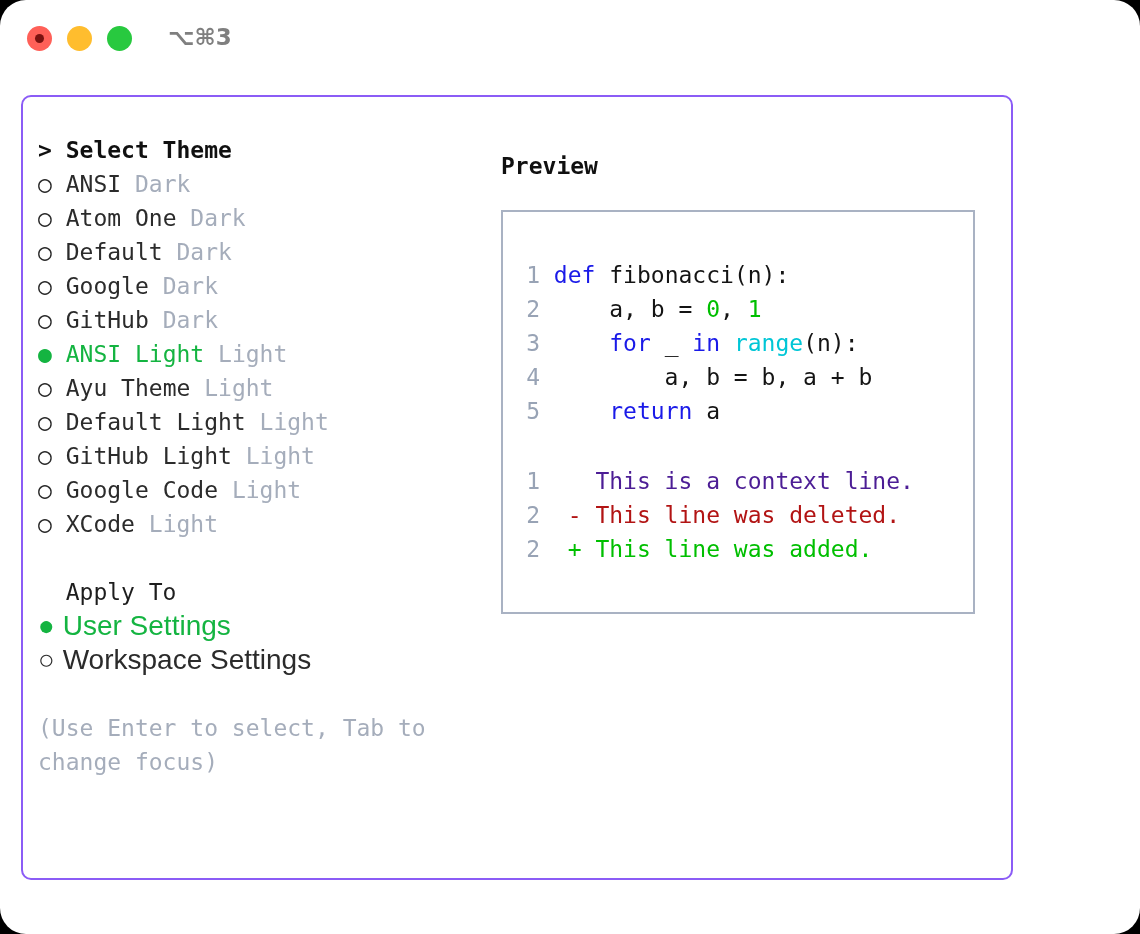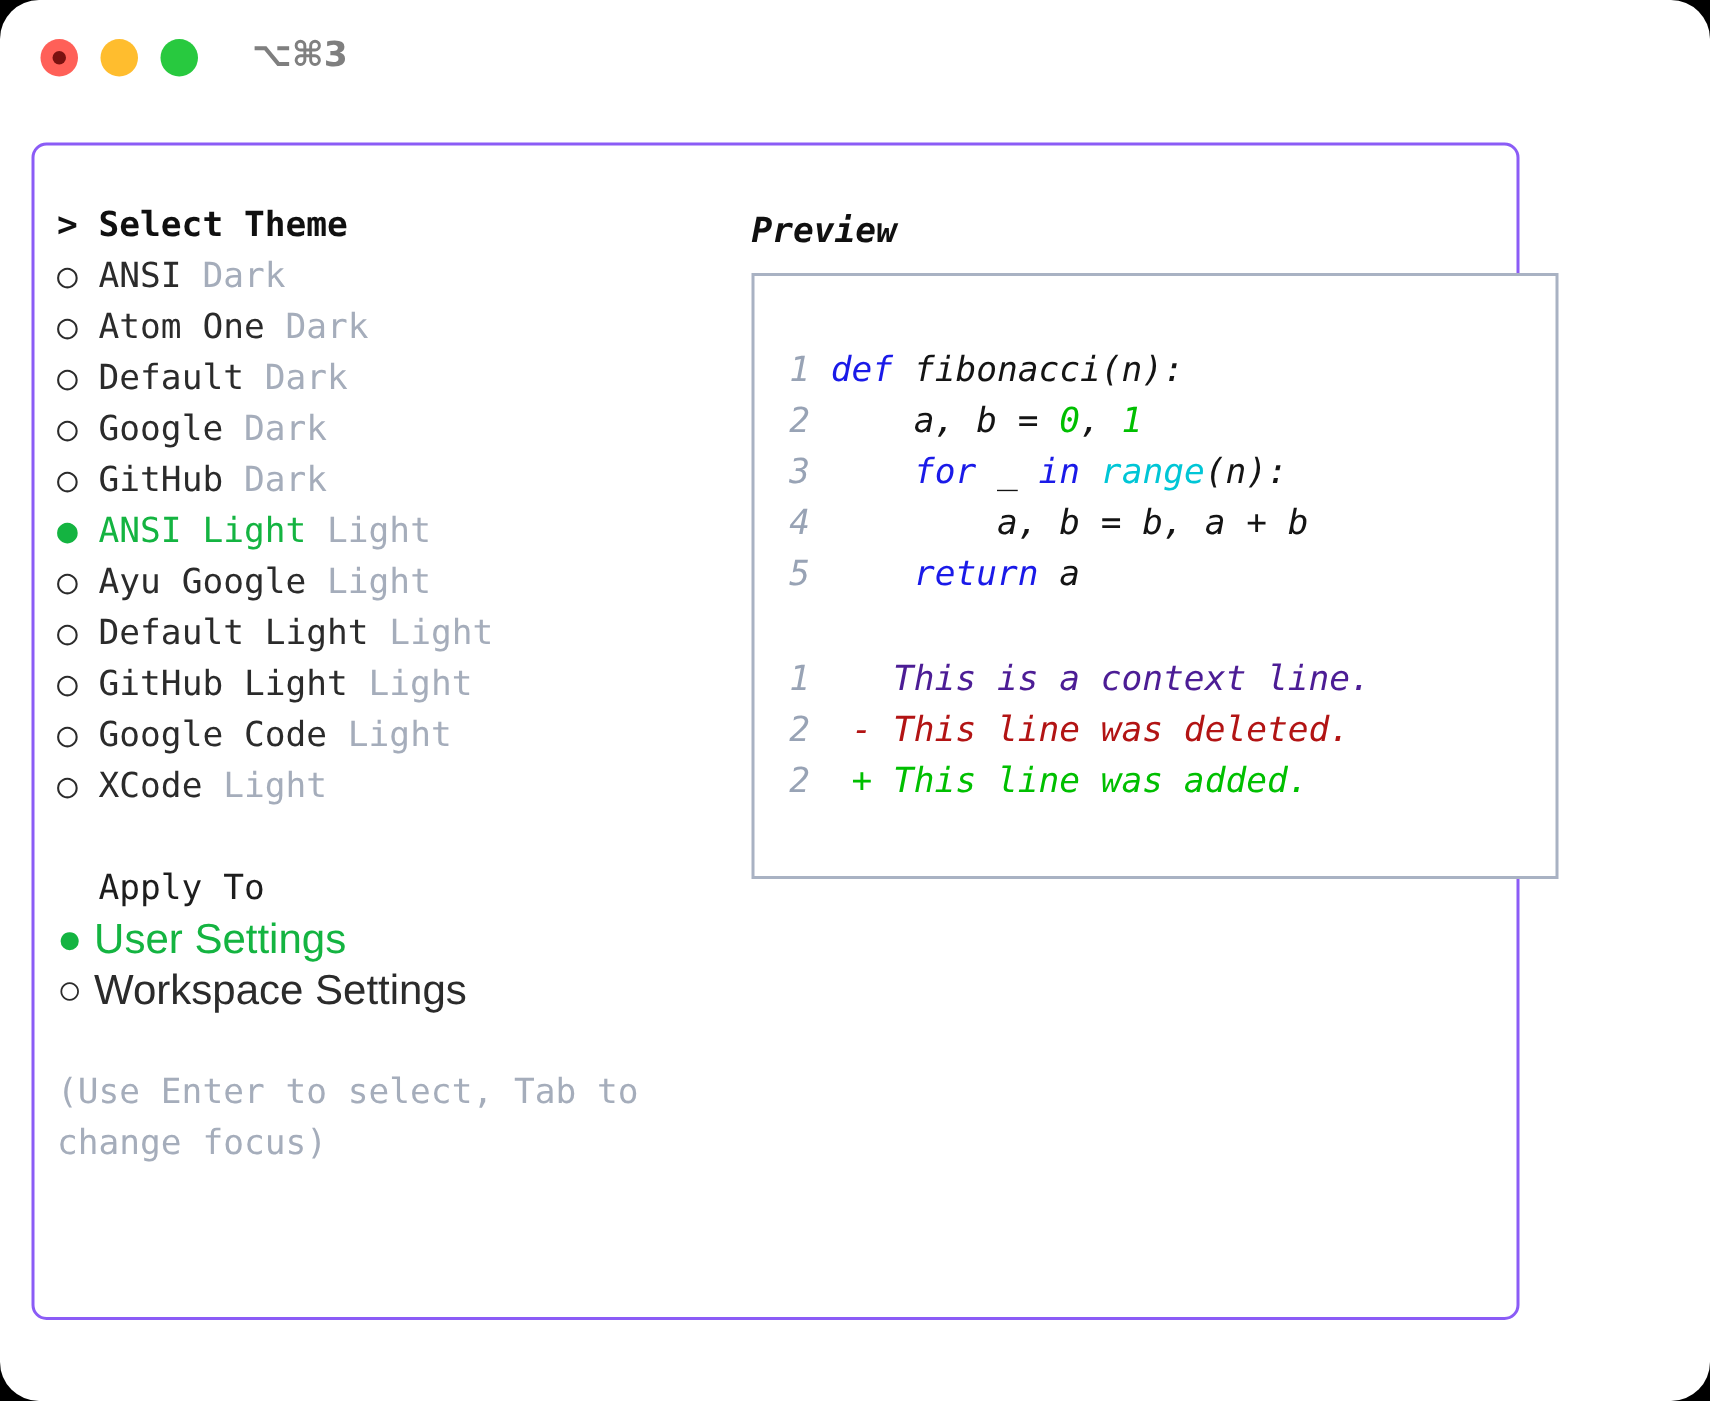--- a/index.html
+++ b/index.html
@@ -139,36 +139,35 @@
     font-size: 23px;
     line-height: 34px;
     color: #a5adbb;
     width: 410px;
   }
 
   
   #preview-column {
     position: absolute;
     left: 478px;
-    top: 40px;
+    top: 52px;
     width: 500px;
-    font-style: italic;
   }
   #preview-title {
     font-family: "DejaVu Sans Mono", monospace;
     font-size: 23px;
     font-weight: 700;
     color: #101010;
     line-height: 34px;
     white-space: pre;
   }
 
   #preview-box {
-    margin-top: 11px;
-    width: 538px;
+    margin-top: 27px;
+    width: 474px;
     height: 404px;
     border: 2px solid #a9b2c3;
     box-sizing: border-box;
     background: #ffffff;
     position: relative;
   }
 
   #code-area {
     position: absolute;
     left: 13px;
@@ -229,21 +228,21 @@
 
       <div id="select-theme-header">&gt; Select Theme</div>
 
       <div id="theme-list">
           <div class="theme-row"><span class="bullet">○</span><span class="tname"> ANSI</span><span class="tkind"> Dark</span></div>
           <div class="theme-row"><span class="bullet">○</span><span class="tname"> Atom One</span><span class="tkind"> Dark</span></div>
           <div class="theme-row"><span class="bullet">○</span><span class="tname"> Default</span><span class="tkind"> Dark</span></div>
           <div class="theme-row"><span class="bullet">○</span><span class="tname"> Google</span><span class="tkind"> Dark</span></div>
           <div class="theme-row"><span class="bullet">○</span><span class="tname"> GitHub</span><span class="tkind"> Dark</span></div>
           <div class="theme-row selected"><span class="bullet">●</span><span class="tname"> ANSI Light</span><span class="tkind"> Light</span></div>
-          <div class="theme-row"><span class="bullet">○</span><span class="tname"> Ayu Google</span><span class="tkind"> Light</span></div>
+          <div class="theme-row"><span class="bullet">○</span><span class="tname"> Ayu Theme</span><span class="tkind"> Light</span></div>
           <div class="theme-row"><span class="bullet">○</span><span class="tname"> Default Light</span><span class="tkind"> Light</span></div>
           <div class="theme-row"><span class="bullet">○</span><span class="tname"> GitHub Light</span><span class="tkind"> Light</span></div>
           <div class="theme-row"><span class="bullet">○</span><span class="tname"> Google Code</span><span class="tkind"> Light</span></div>
           <div class="theme-row"><span class="bullet">○</span><span class="tname"> XCode</span><span class="tkind"> Light</span></div>
         </div>
 
       <div id="apply-to-header">  Apply To</div>
 
       <div id="apply-list">
           <div class="apply-row selected"><span class="bullet">●</span><span class="aname"> User Settings</span></div>

